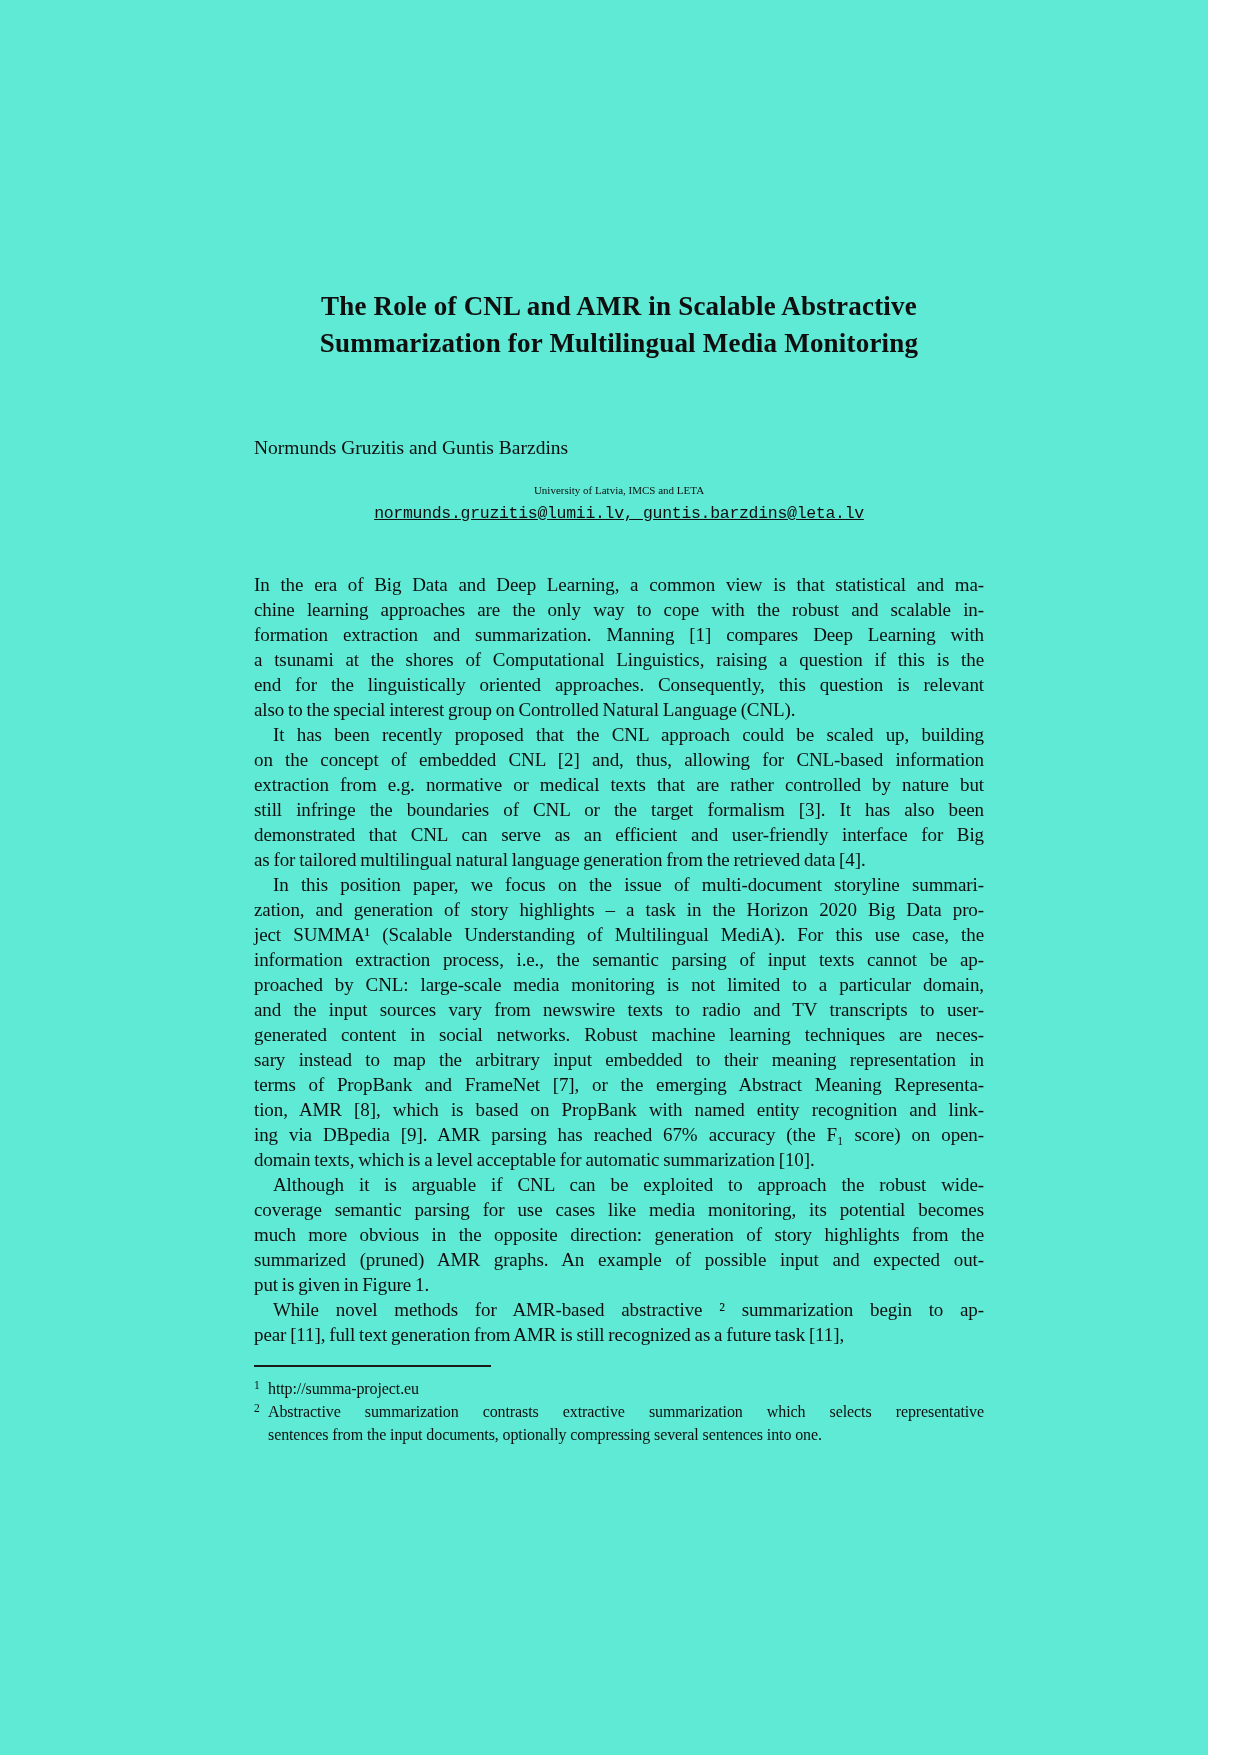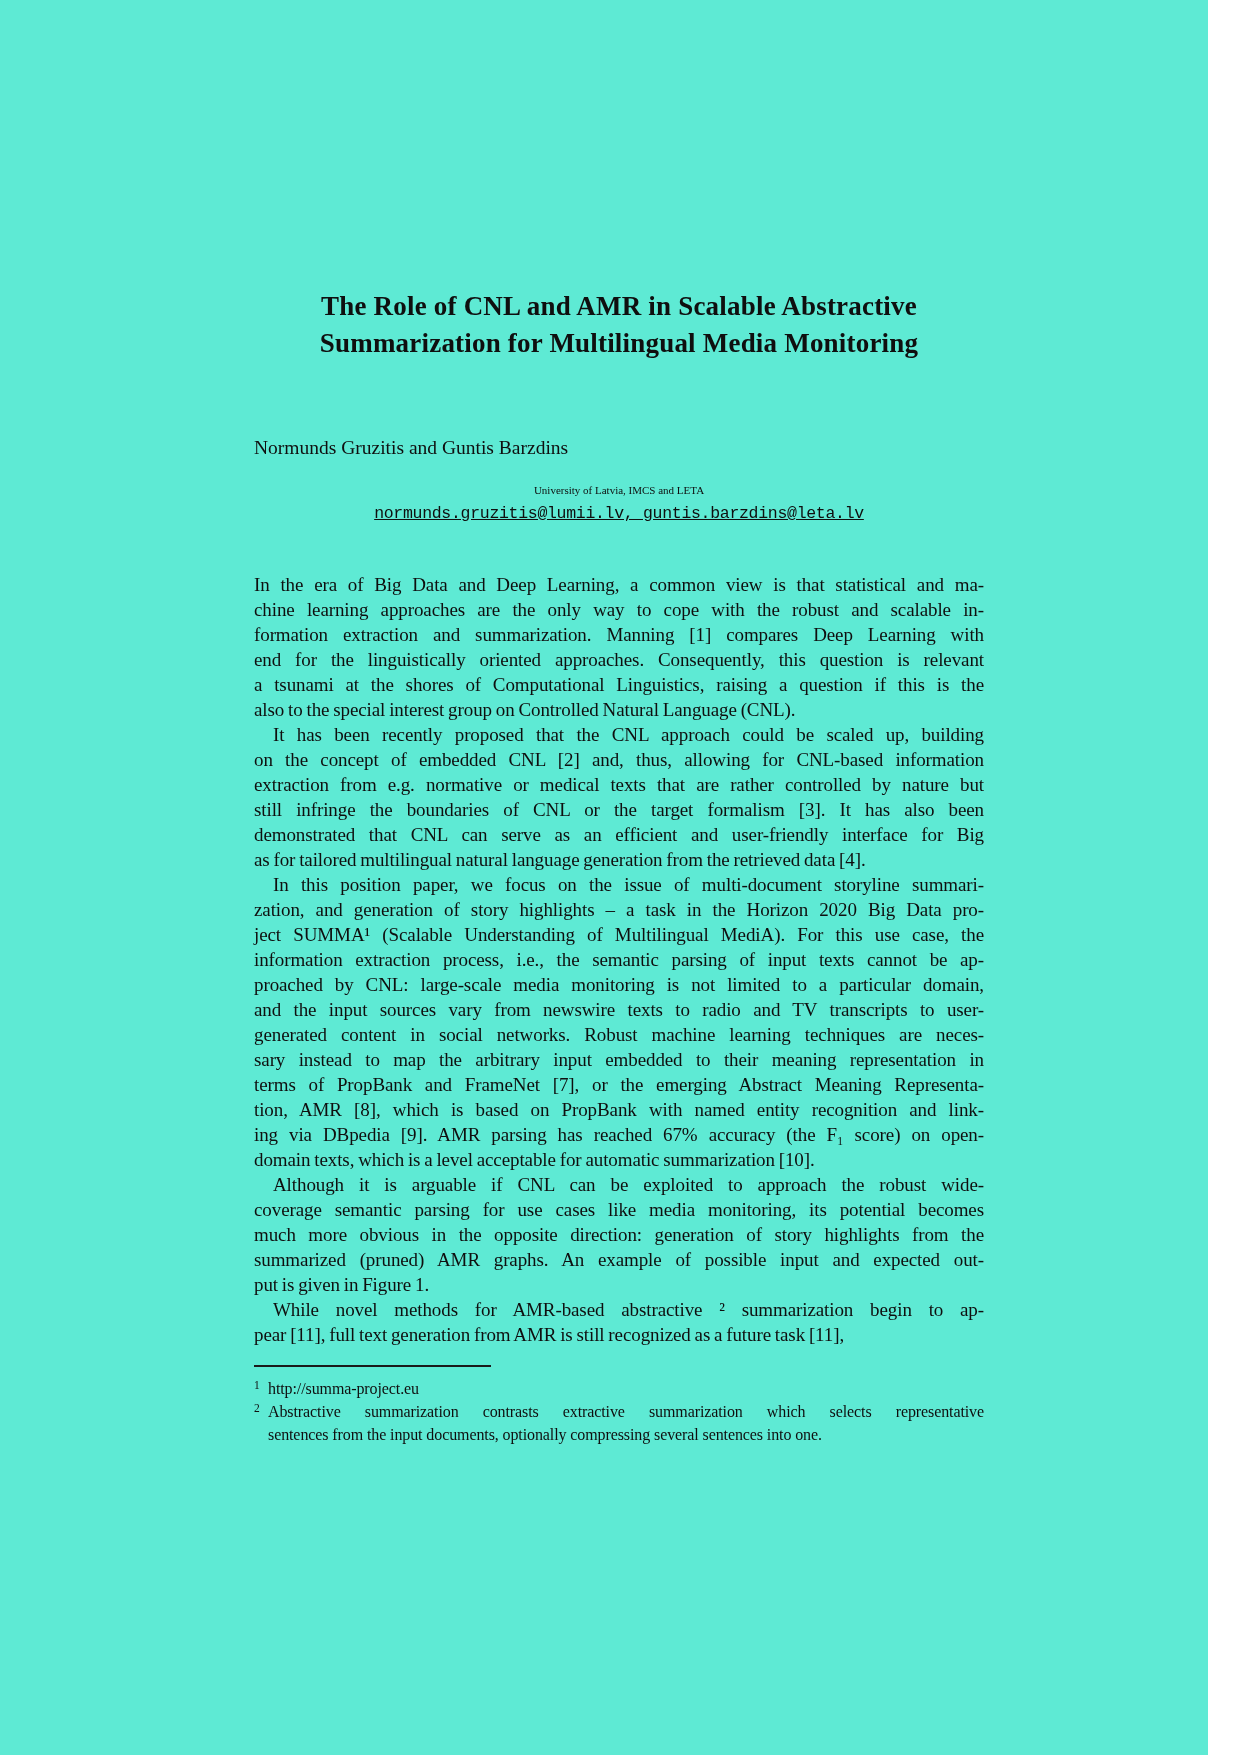--- a/index.html
+++ b/index.html
@@ -124,22 +124,22 @@
   <div class="authors-line">Normunds Gruzitis and Guntis Barzdins</div>
 
   <div class="affiliation-line">University of Latvia, IMCS and LETA</div>
 
   <div class="emails-line">normunds.gruzitis@lumii.lv, guntis.barzdins@leta.lv</div>
 
   <div class="article-body">
       <div class="line" style="">In the era of Big Data and Deep Learning, a common view is that statistical and ma-</div>
       <div class="line" style="">chine learning approaches are the only way to cope with the robust and scalable in-</div>
       <div class="line" style="">formation extraction and summarization. Manning [1] compares Deep Learning with</div>
+      <div class="line" style="">a tsunami at the shores of Computational Linguistics, raising a question if this is the</div>
       <div class="line" style="">end for the linguistically oriented approaches. Consequently, this question is relevant</div>
-      <div class="line" style="">a tsunami at the shores of Computational Linguistics, raising a question if this is the</div>
       <div class="line last" style="">also to the special interest group on Controlled Natural Language (CNL).</div>
       <div class="line indent" style="">It has been recently proposed that the CNL approach could be scaled up, building</div>
       <div class="line" style="">on the concept of embedded CNL [2] and, thus, allowing for CNL-based information</div>
       <div class="line" style="">extraction from e.g. normative or medical texts that are rather controlled by nature but</div>
       <div class="line" style="">still infringe the boundaries of CNL or the target formalism [3]. It has also been</div>
       <div class="line" style="">demonstrated that CNL can serve as an efficient and user-friendly interface for Big</div>
       <div class="line last" style="">as for tailored multilingual natural language generation from the retrieved data [4].</div>
       <div class="line indent" style="">In this position paper, we focus on the issue of multi-document storyline summari-</div>
       <div class="line" style="">zation, and generation of story highlights – a task in the Horizon 2020 Big Data pro-</div>
       <div class="line" style="">ject SUMMA¹ (Scalable Understanding of Multilingual MediA). For this use case, the</div>

